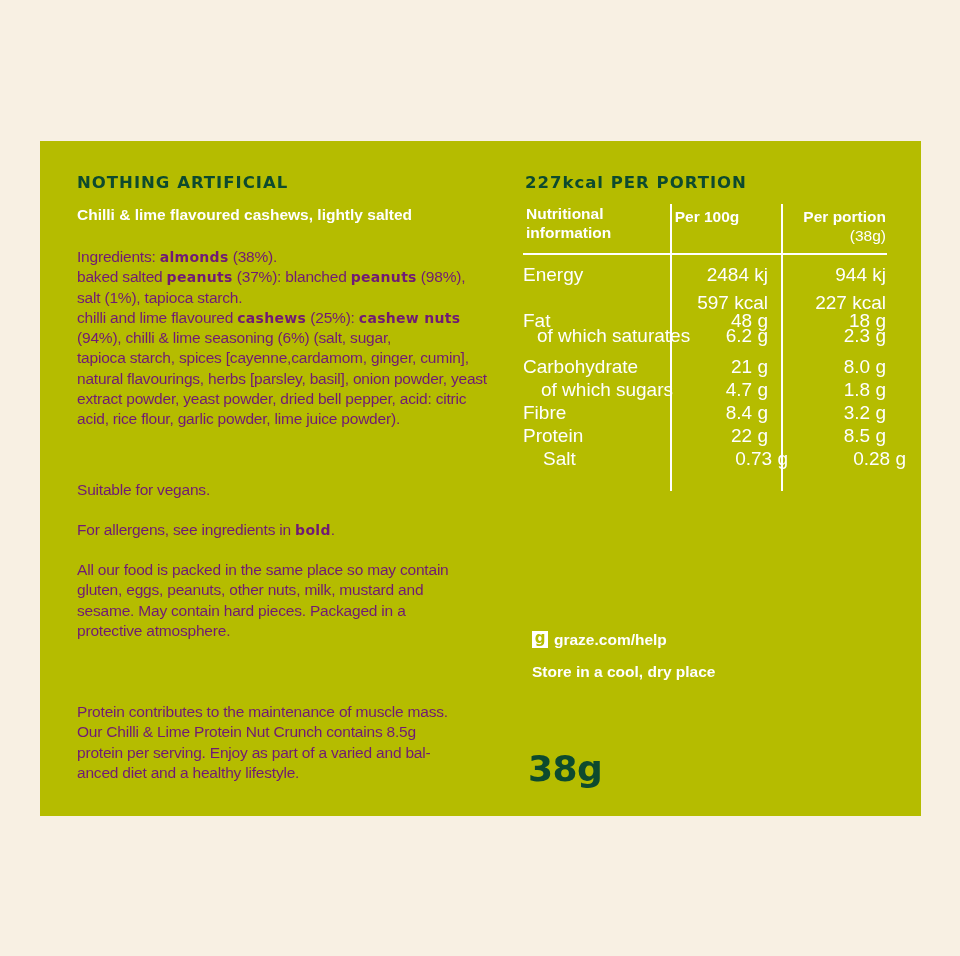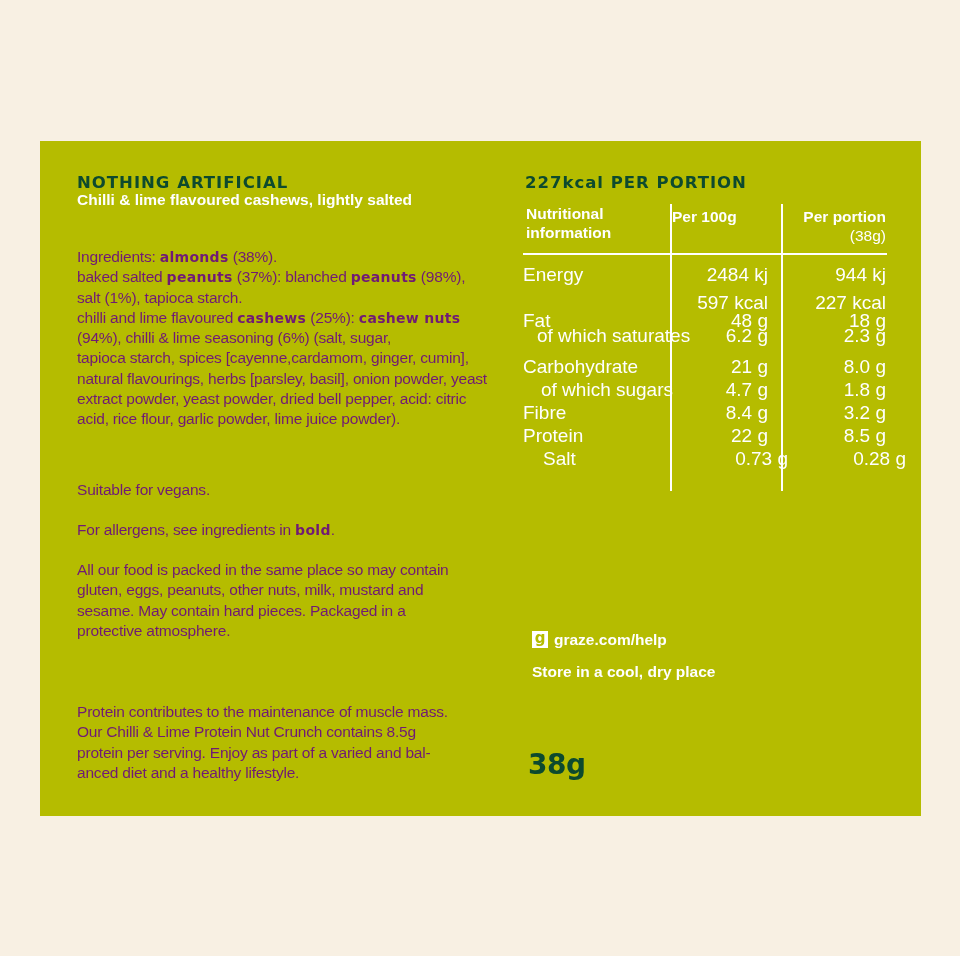--- a/index.html
+++ b/index.html
@@ -22,21 +22,21 @@
   .gicon { position:absolute; left:532px; top:631px; width:16px; height:17px; background:#fff; color:#b5bc00;
            font-weight:bold; font-size:15px; line-height:14px; text-align:center; font-family:"DejaVu Sans", sans-serif; }
 </style>
 </head>
 <body>
 
 <div class="panel"></div>
 
 <div class="heading dark wide" style="left:77px; top:173px; font-size:16.5px;">NOTHING ARTIFICIAL</div>
 
-<div class="sub" style="left:77px; top:190px;">
+<div class="sub" style="left:77px; top:205px;">
   <div>Chilli &amp; lime flavoured cashews, lightly salted</div>
 </div>
 
 <div class="txt" id="ingredients" style="left:77px; top:247px; width:430px;">
     <div><span>Ingredients: </span><span class="b">almonds</span><span> (38%).</span></div>
     <div><span>baked salted </span><span class="b">peanuts</span><span> (37%): blanched </span><span class="b">peanuts</span><span> (98%),</span></div>
     <div><span>salt (1%), tapioca starch.</span></div>
     <div><span>chilli and lime flavoured </span><span class="b">cashews</span><span> (25%): </span><span class="b">cashew nuts</span></div>
     <div><span>(94%), chilli &amp; lime seasoning (6%) (salt, sugar,</span></div>
     <div><span>tapioca starch, spices [cayenne,cardamom, ginger, cumin],</span></div>
@@ -67,21 +67,21 @@
 
 <div>
   <div class="vline" style="left:670px; top:204px; height:287px;"></div>
   <div class="vline" style="left:781px; top:204px; height:287px;"></div>
   <div class="hline" style="left:523px; top:253px; width:364px;"></div>
 
   <div class="th" style="left:526px; top:204px;">
     <div>Nutritional</div>
     <div>information</div>
   </div>
-  <div class="th" style="left:672px; top:207px; width:104px; text-align:left;">Per 100g</div>
+  <div class="th" style="left:655px; top:207px; width:104px; text-align:center;">Per 100g</div>
   <div class="th" style="left:784px; top:207px; width:102px; text-align:right;">
     <div>Per portion</div>
     <div style="font-weight:normal;">(38g)</div>
   </div>
 
   <div id="nutrition-rows">
       <div class="trow" style="top: 263px;">
         <span class="lbl" style="left: 523px;">Energy</span>
         <span class="c1">2484 kj</span>
         <span class="c2">944 kj</span>
@@ -126,13 +126,13 @@
         <span class="c1">0.73 g</span>
         <span class="c2">0.28 g</span>
       </div>
     </div>
 </div>
 
 <div class="gicon">g</div>
 <div class="sub" style="left:554px; top:630px;">graze.com/help</div>
 <div class="sub" style="left:532px; top:662px;">Store in a cool, dry place</div>
 
-<div class="dark wide" style="position:absolute; left:528px; top:748px; font-size:28px; letter-spacing:-0.5px;">38g</div>
+<div class="dark wide" style="position:absolute; left:528px; top:748px; font-size:36px; letter-spacing:-0.5px;">38g</div>
 
 </body></html>

